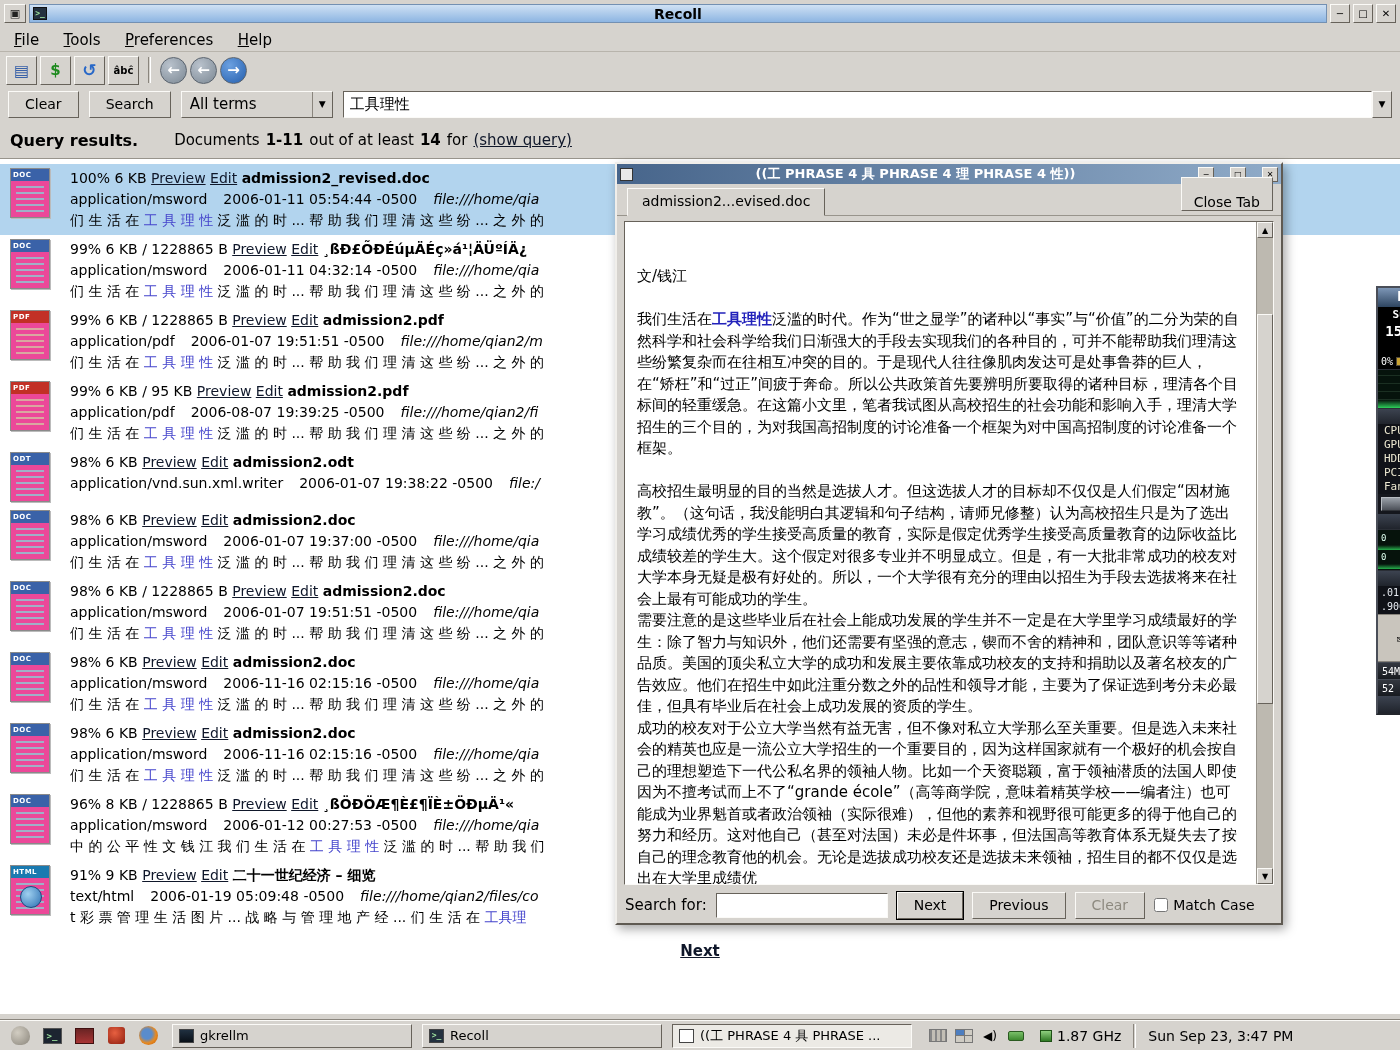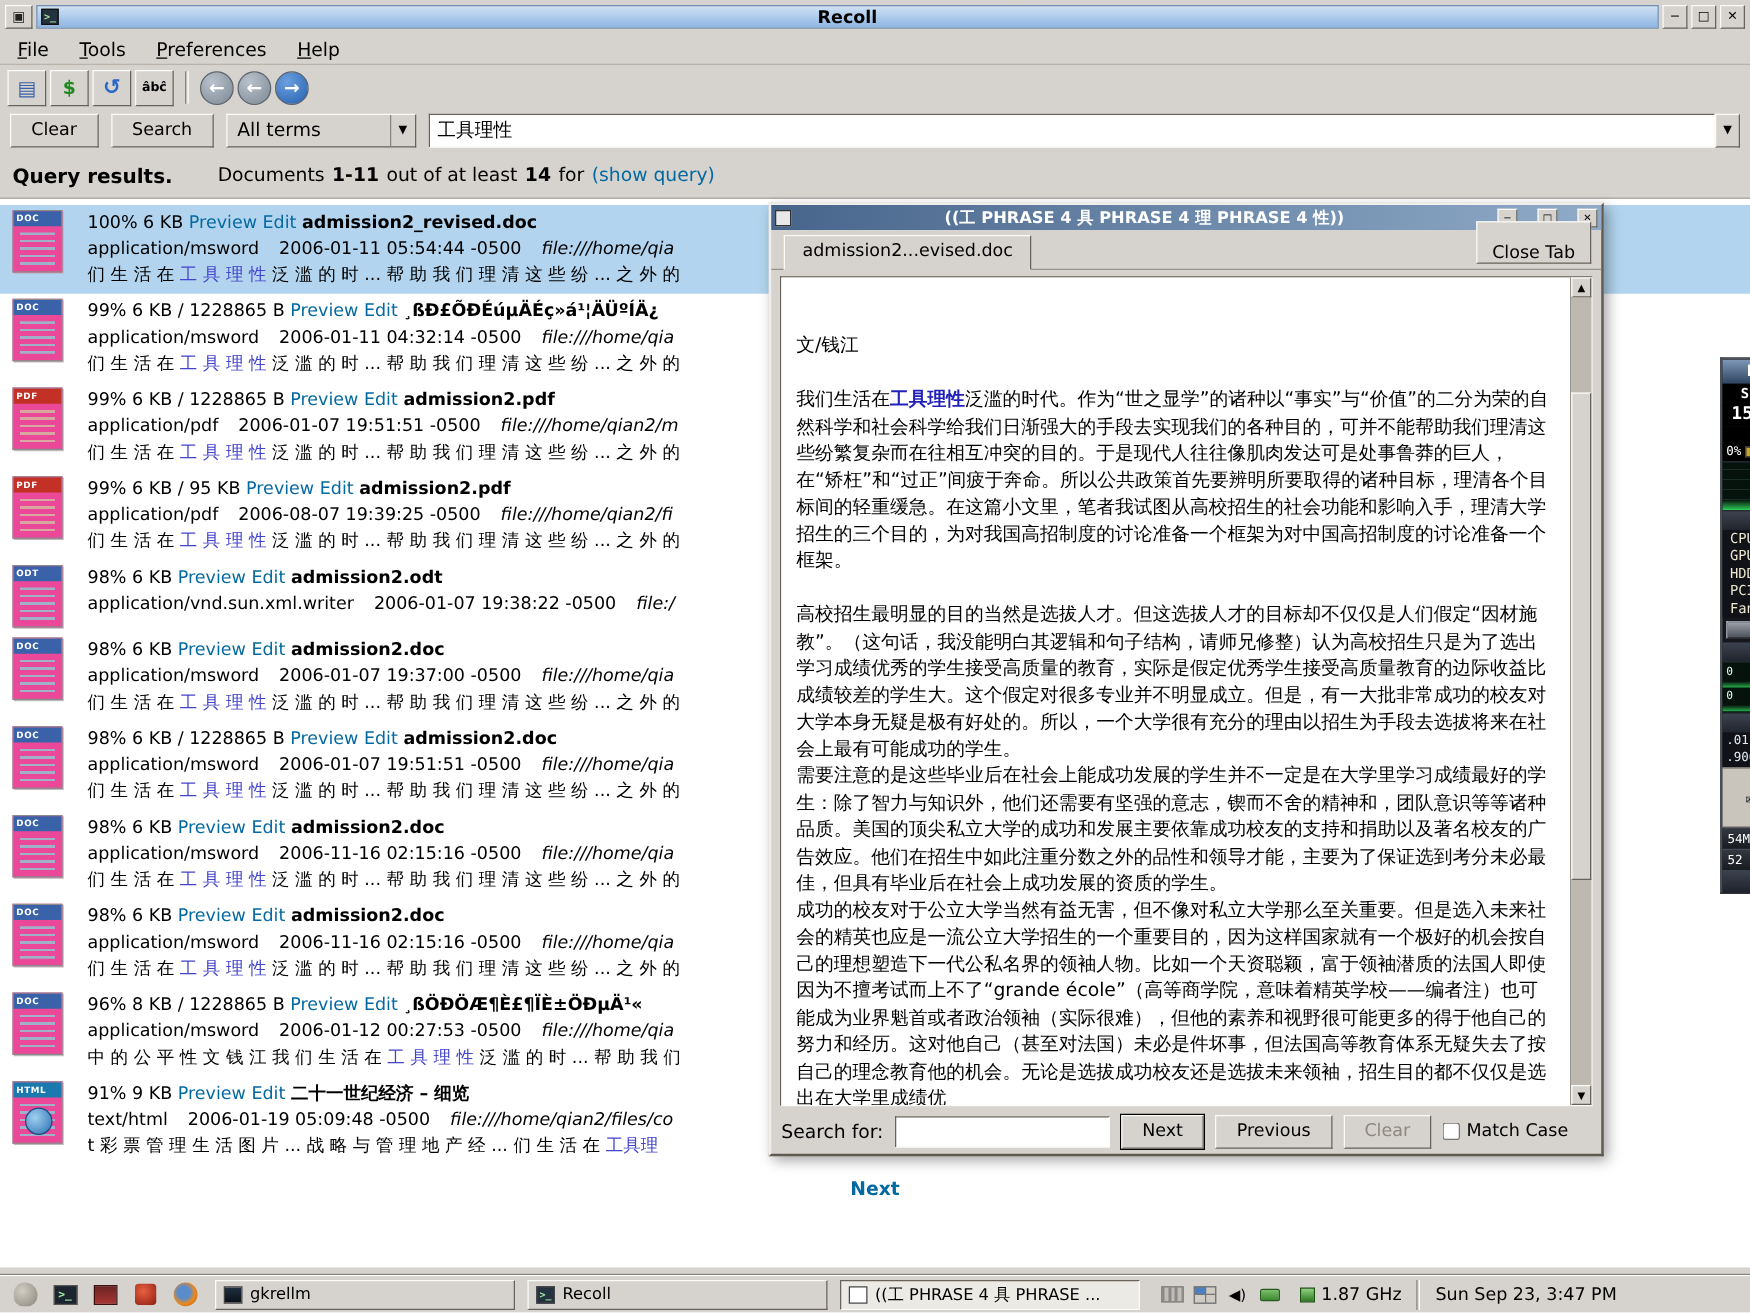--- a/index.html
+++ b/index.html
@@ -43,21 +43,21 @@
   .combo{height:27px;width:152px;display:flex;align-items:center;padding-left:8px;font-size:15px;position:relative}
   .combo .arrow{margin-left:auto;width:20px;height:25px;display:flex;align-items:center;justify-content:center;font-size:9px;border-left:1px solid #8a857d}
   .query-combo{flex:1;height:27px;display:flex}
   .query-input{flex:1;height:27px;border:1px solid;border-color:#67625a #fbfaf7 #fbfaf7 #67625a;background:#fff;font:15px "DejaVu Sans",sans-serif;padding:2px 6px;outline:none}
   .query-arrow{width:20px;height:27px;display:flex;align-items:center;justify-content:center;font-size:9px;padding:0}
 
   
   .results-header{position:absolute;top:126px;left:10px;right:10px;height:28px;display:flex;align-items:center;font-size:15px;gap:6px}
   .qr-title{font-weight:bold;font-size:16px;margin-right:30px}
   .bold{font-weight:bold}
-  a.link{color:#0369a1;cursor:pointer}
+  a.link{color:#0f172a;text-decoration:underline;cursor:pointer}
 
   
   .results{position:absolute;top:158px;left:0;right:0;height:856px;background:#fff;border-top:1px solid #98948c;overflow:hidden;padding-top:5px}
   .rrow{display:flex;align-items:flex-start;padding:4px 6px 4px 10px;gap:20px}
   .rrow[data-selected="true"]{background:#b2d4ee}
   .ricon{flex:none;width:40px;height:50px;background:#ec4899;border:1px solid #8a8a8a;box-shadow:1px 1px 0 #bbb;position:relative}
   .ricon .band{height:12px;background:#3a62a8;color:#fff;font:bold 7px/12px "DejaVu Sans",sans-serif;padding:0 2px;letter-spacing:.5px}
   .ricon .lines{position:absolute;left:5px;right:5px;top:17px;bottom:5px;background:repeating-linear-gradient(to bottom,#9fb0c8 0 2px,transparent 2px 6px)}
   .ricon .globe{display:none;position:absolute;left:9px;top:20px;width:22px;height:22px;border-radius:50%;background:radial-gradient(circle at 35% 35%,#9fd0f0,#2a6eb0);border:1px solid #1a4a80}
   .ricon[data-icon="pdf"] .band{background:#c23026}

